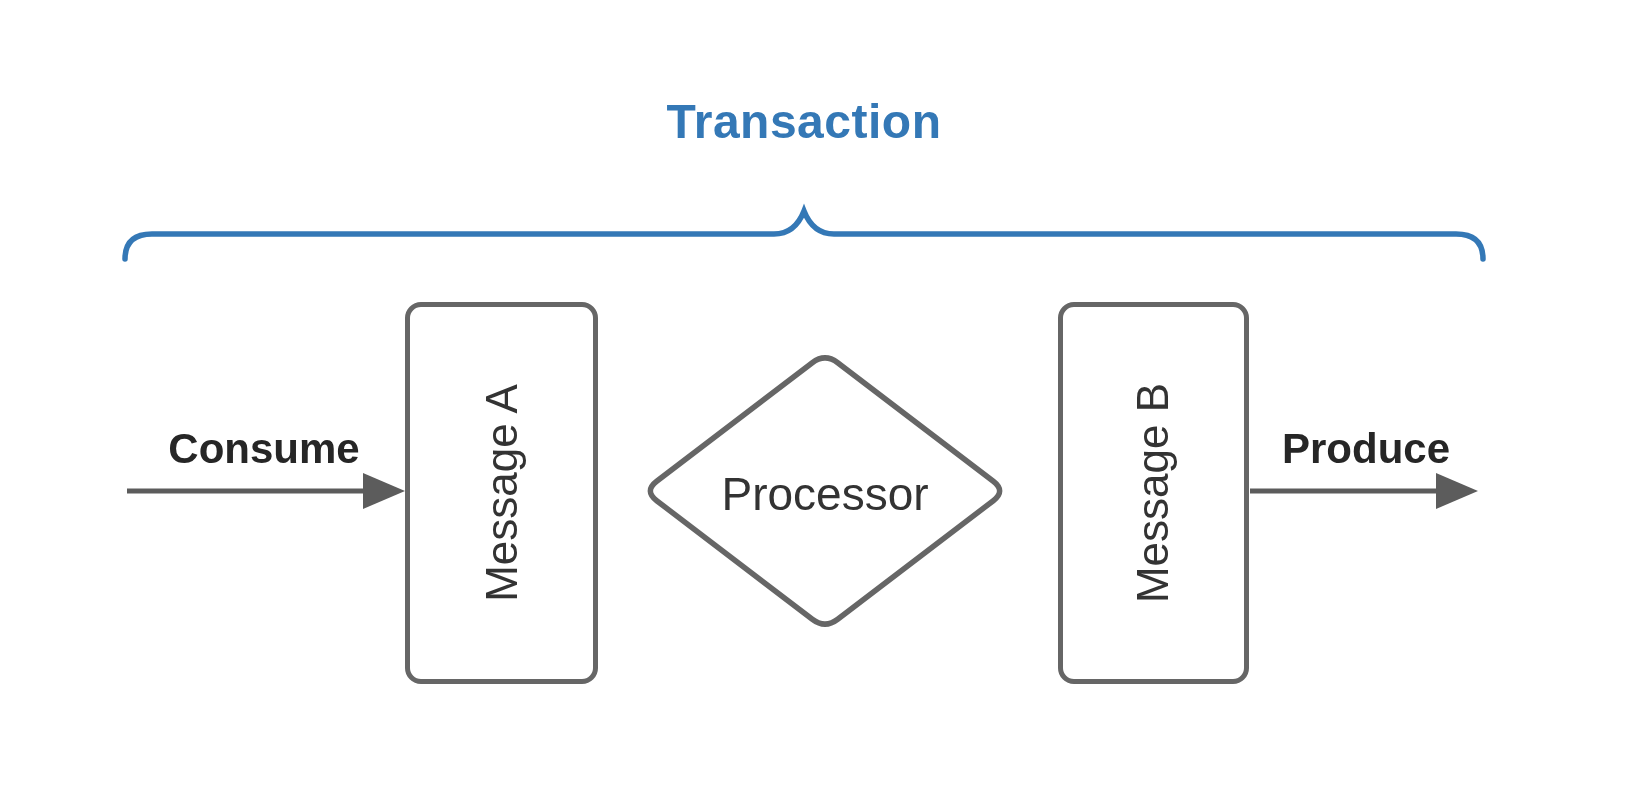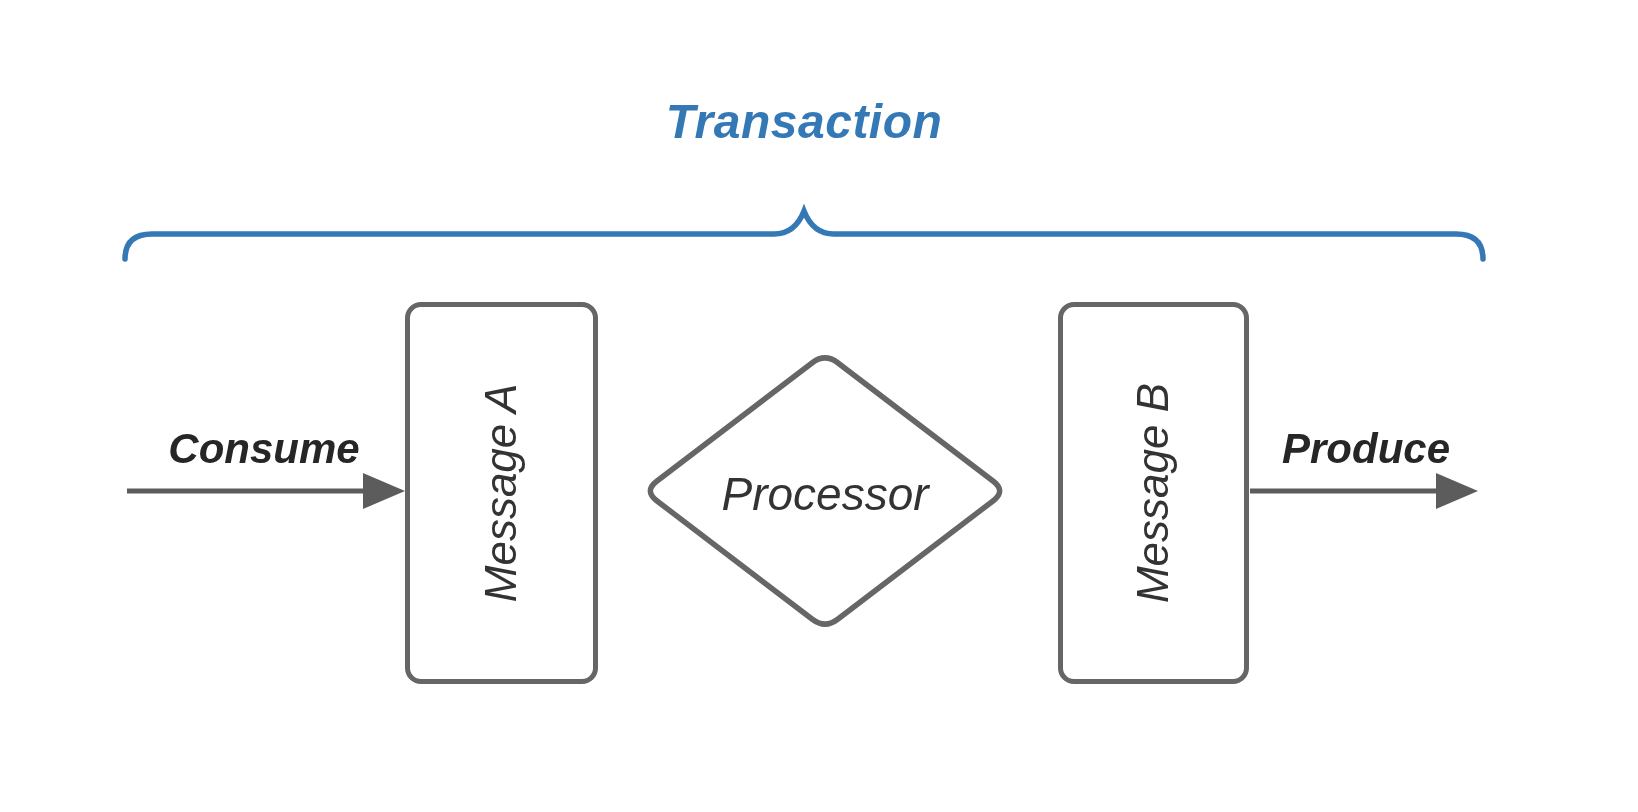--- a/index.html
+++ b/index.html
@@ -6,21 +6,21 @@
     --accent-blue:#3478b6;
     --shape-gray:#666666;
     --shape-text:#333333;
     --label-text:#262626;
     --arrow-gray:#5c5c5c;
     --background:#ffffff;
   }
   *{margin:0;padding:0;box-sizing:border-box;}
   html,body{width:1638px;height:812px;background:var(--background);
     font-family:"Liberation Sans","DejaVu Sans",sans-serif;overflow:hidden;}
-  .canvas{position:relative;width:1638px;height:812px;background:var(--background);font-style:italic;}
+  .canvas{position:relative;width:1638px;height:812px;background:var(--background);}
   .svg-layer{position:absolute;left:0;top:0;width:1638px;height:812px;}
 
   .brace{stroke:var(--accent-blue);stroke-width:5.5;fill:none;stroke-linecap:round;}
   .edge-line{stroke:var(--arrow-gray);stroke-width:5;fill:none;}
   .edge-head{fill:var(--arrow-gray);stroke:none;}
   .diamond{stroke:var(--shape-gray);stroke-width:5.5;fill:var(--background);}
 
   .diagram-title{
     position:absolute;left:0;top:94px;width:1608px;text-align:center;
     font-size:48px;font-weight:bold;color:var(--accent-blue);letter-spacing:0.5px;

